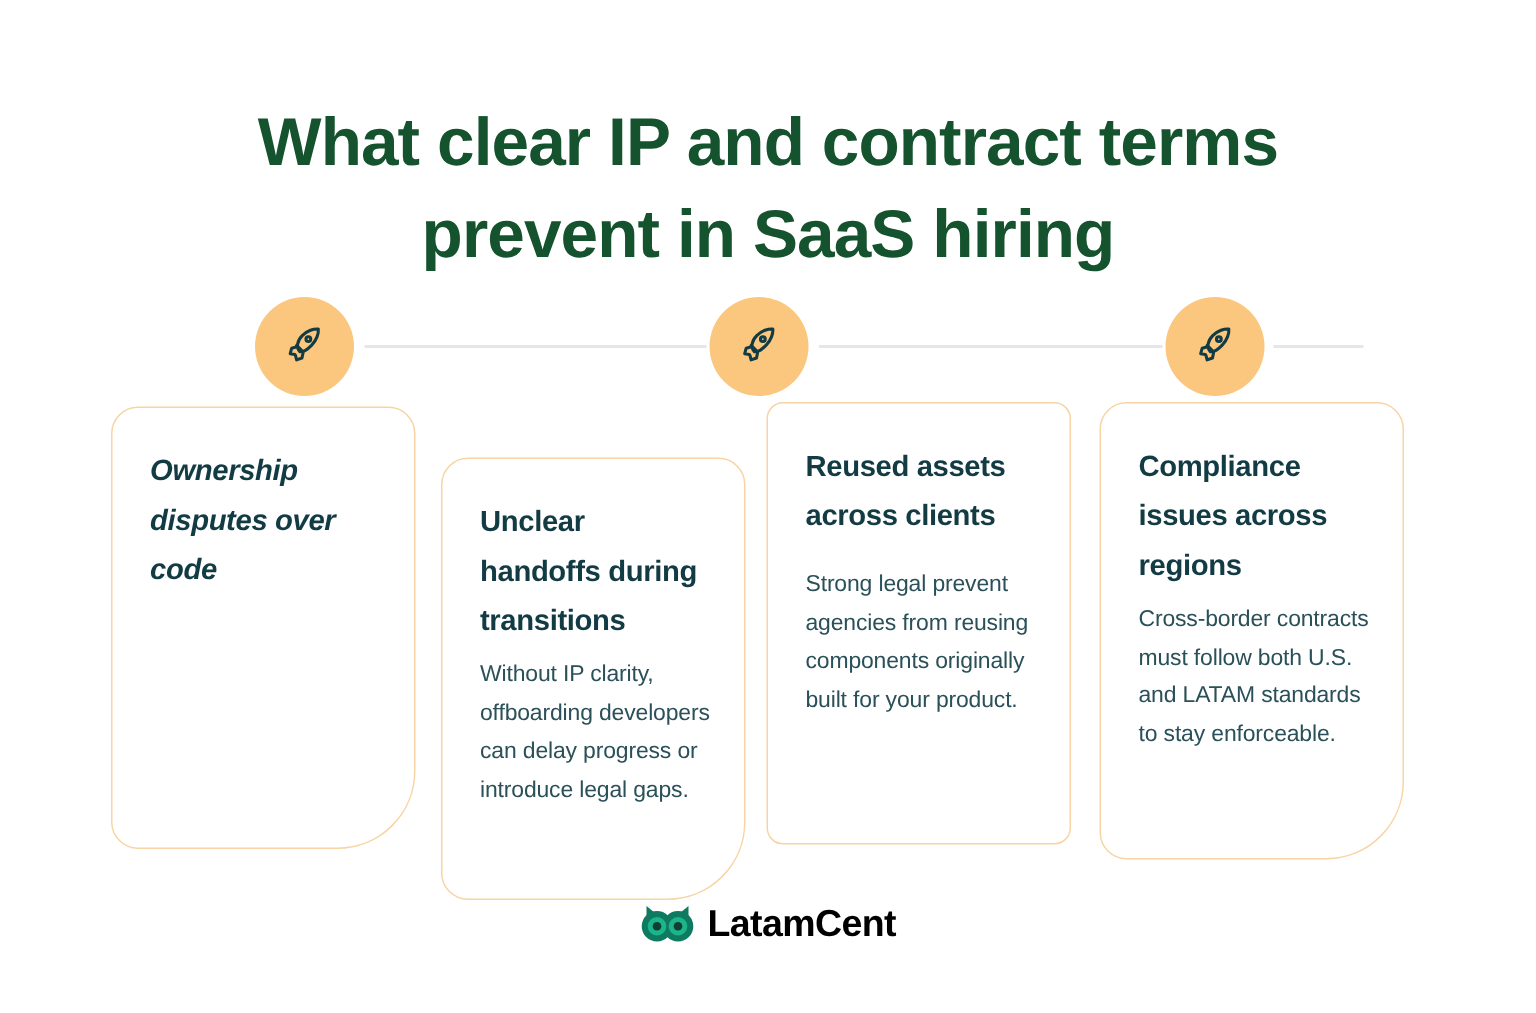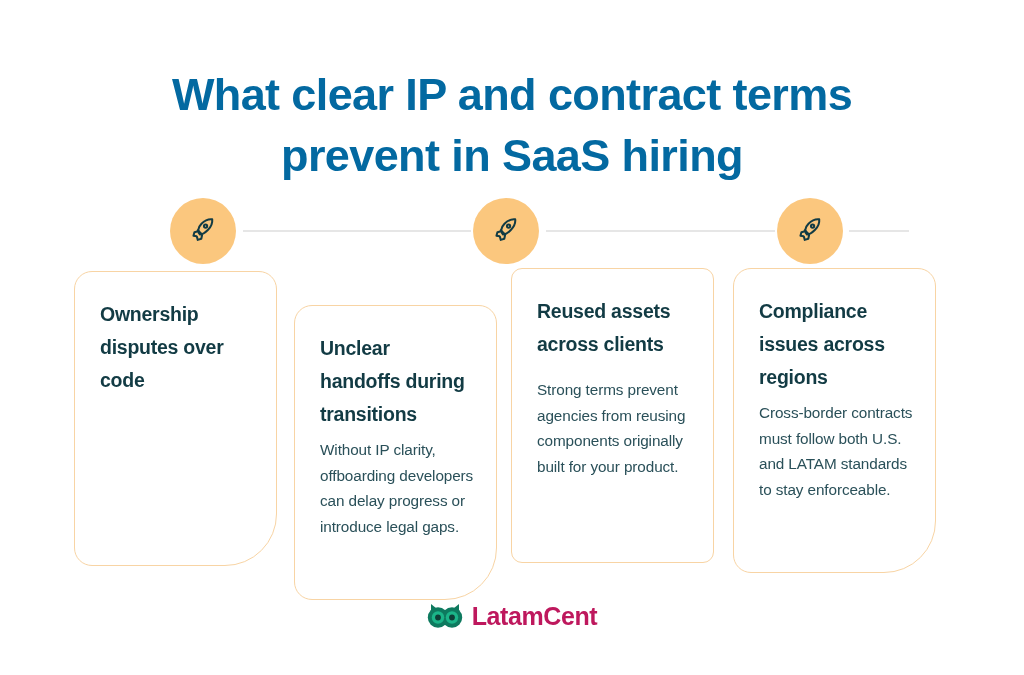--- a/index.html
+++ b/index.html
@@ -20,21 +20,21 @@
     inset: 0;
   }
 
   
   .title {
     position: absolute;
     left: 112px;
     top: 34px;
     width: 800px;
     text-align: center;
-    color: #0369a1;
+    color: #14532d;
     font-family: "Liberation Sans", sans-serif;
     font-weight: bold;
     font-size: 45px;
     line-height: 61px;
     letter-spacing: -0.6px;
   }
   .title .line { display: block; white-space: nowrap; }
 
   
   .timeline {
@@ -80,21 +80,21 @@
     height: 675px;
   }
   .card {
     position: absolute;
     box-sizing: border-box;
     background: #ffffff;
     border: 1.6px solid #F8D4A4;
     border-radius: 18px 18px 52px 18px;
     padding: 26px 22px 18px 25px;
   }
-  .card-1 { left: 74px;  top: 271px; width: 203px; height: 295px; }
+  .card-1 { left: 74px;  top: 271px; width: 203px; height: 295px; font-style: italic; }
   .card-2 { left: 294px; top: 271px; width: 203px; height: 295px; margin-top: 34px; }
   .card-3 { left: 511px; top: 268px; width: 203px; height: 295px; border-radius: 11px; }
   .card-4 { left: 733px; top: 268px; width: 203px; height: 305px; }
 
   .card-title {
     color: #123B44;
     font-weight: bold;
     font-size: 19.5px;
     line-height: 33px;
     letter-spacing: -0.25px;
@@ -116,21 +116,21 @@
     left: 0;
     top: 601px;
     width: 1024px;
     display: flex;
     align-items: center;
     justify-content: center;
     gap: 9px;
   }
   .logo-mark { display: block; }
   .logo-text {
-    color: #be185d;
+    color: #000000;
     font-weight: bold;
     font-size: 25px;
     letter-spacing: -0.4px;
     line-height: 30px;
     text-align: right;
   }
 </style>
 </head>
 <body>
 
@@ -184,21 +184,21 @@
       <p class="card-title">Ownership disputes over code</p>
     </div>
 
     <div class="card card-2">
       <p class="card-title">Unclear handoffs during transitions</p>
       <p class="card-body">Without IP clarity, offboarding developers can delay progress or introduce legal gaps.</p>
     </div>
 
     <div class="card card-3">
       <p class="card-title">Reused assets across clients</p>
-      <p class="card-body">Strong terms prevent agencies from reusing components originally built for your product.</p>
+      <p class="card-body">Strong legal prevent agencies from reusing components originally built for your product.</p>
     </div>
 
     <div class="card card-4">
       <p class="card-title">Compliance issues across regions</p>
       <p class="card-body">Cross-border contracts must follow both U.S. and LATAM standards to stay enforceable.</p>
     </div>
   </div>
 
   <div class="footer-logo">
     <svg class="logo-mark" width="36" height="28" viewBox="0 0 36 28">

